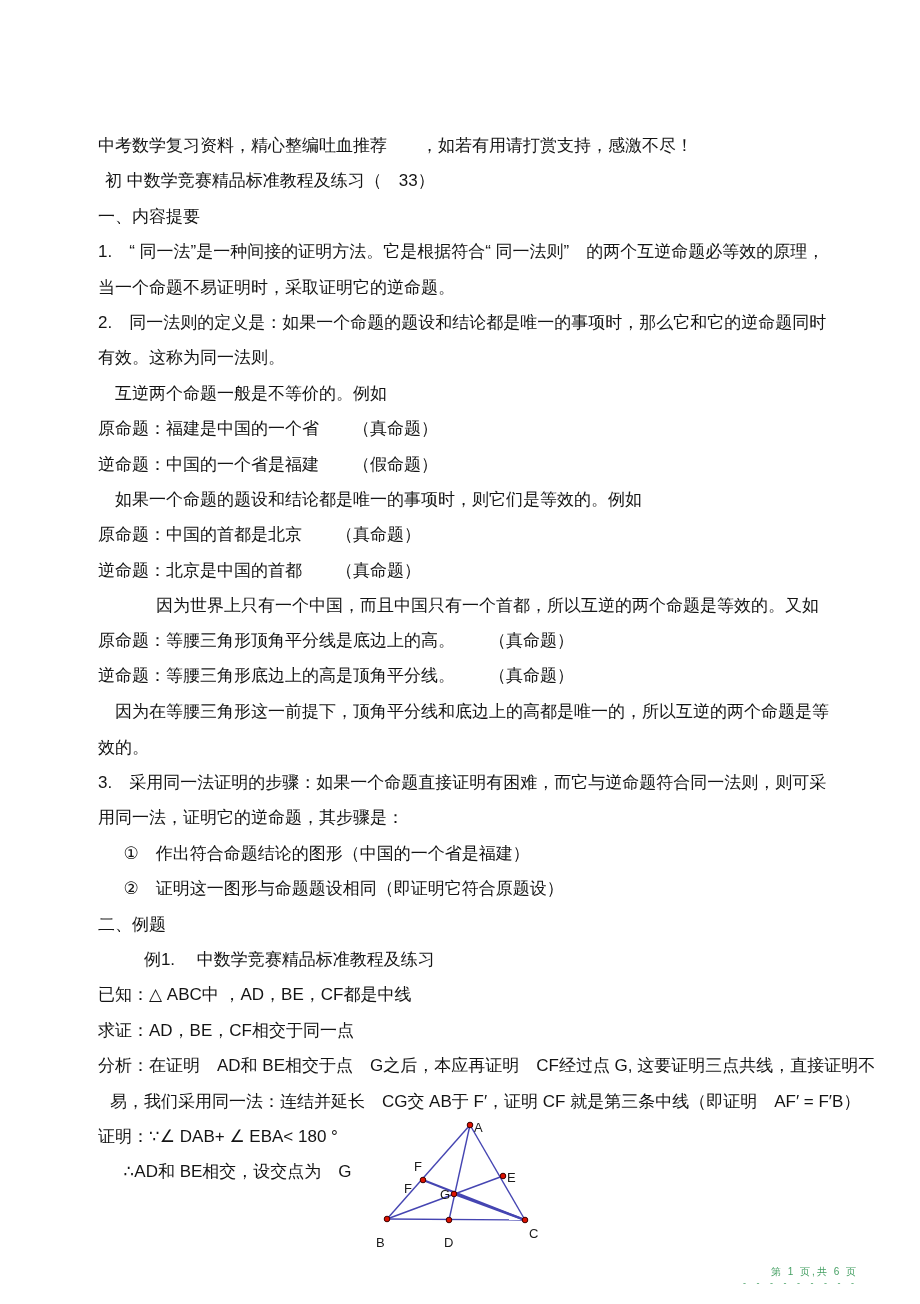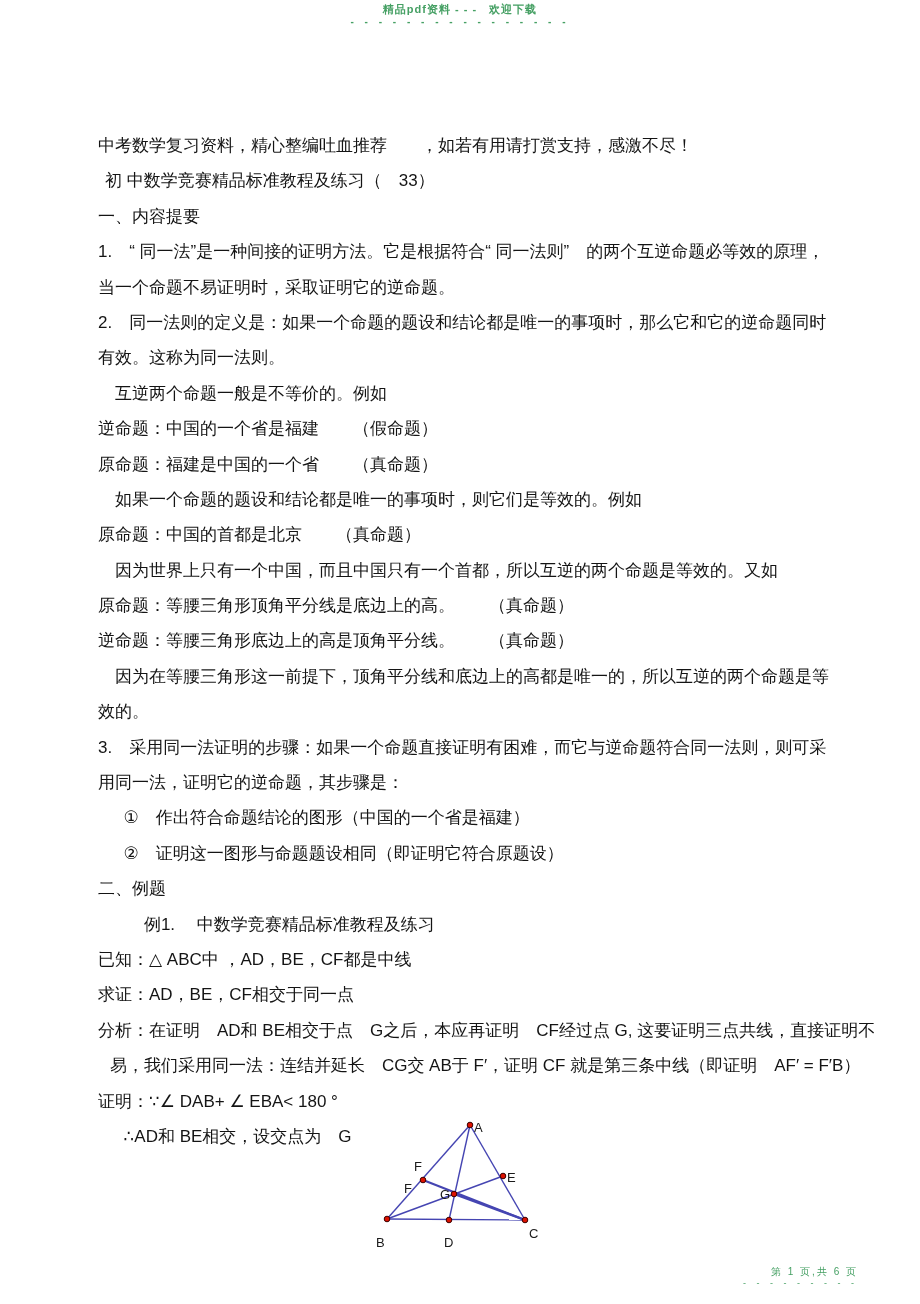--- a/index.html
+++ b/index.html
@@ -45,41 +45,38 @@
     margin-top:8px;
   }
   .footer .page-info{font-size:10px;letter-spacing:2px;}
   .footer .dashes{font-size:9px;letter-spacing:4px;}
 </style>
 </head>
 <body>
 
 <div class="page">
 
-  <div class="header">
-    <div class="brand">精品pdf资料 - - -　欢迎下载</div>
-    <div class="dashes">- - - - - - - - - - - - - - - -</div>
-  </div>
 
   <div class="content">
       <div class="line" style="padding-left: 0em; margin-top: 35px;">中考数学复习资料，精心整编吐血推荐　　，如若有用请打赏支持，感激不尽！</div>
       <div class="line" style="padding-left: 0em; margin-left: 7px;">初 中数学竞赛精品标准教程及练习（　33）</div>
       <div class="line" style="padding-left: 0em;">一、内容提要</div>
       <div class="line" style="padding-left: 0em;">1.　“ 同一法”是一种间接的证明方法。它是根据符合“ 同一法则”　的两个互逆命题必等效的原理，</div>
       <div class="line" style="padding-left: 0em;">当一个命题不易证明时，采取证明它的逆命题。</div>
       <div class="line" style="padding-left: 0em;">2.　同一法则的定义是：如果一个命题的题设和结论都是唯一的事项时，那么它和它的逆命题同时</div>
       <div class="line" style="padding-left: 0em;">有效。这称为同一法则。</div>
       <div class="line" style="padding-left: 1em;">互逆两个命题一般是不等价的。例如</div>
+      <div class="line" style="padding-left: 0em;">原命题：福建是中国的一个省　　（真命题）</div>
       <div class="line" style="padding-left: 0em;">逆命题：中国的一个省是福建　　（假命题）</div>
-      <div class="line" style="padding-left: 0em;">原命题：福建是中国的一个省　　（真命题）</div>
       <div class="line" style="padding-left: 1em;">如果一个命题的题设和结论都是唯一的事项时，则它们是等效的。例如</div>
       <div class="line" style="padding-left: 0em;">原命题：中国的首都是北京　　（真命题）</div>
-      <div class="line" style="padding-left: 1em;">因为世界上只有一个中国，而且中国只有一个首都，所以互逆的两个命题是等效的。又如</div>
+      <div class="line" style="padding-left: 0em;">逆命题：北京是中国的首都　　（真命题）</div>
+      <div class="line" style="padding-left: 1em; text-align: center;">因为世界上只有一个中国，而且中国只有一个首都，所以互逆的两个命题是等效的。又如</div>
       <div class="line" style="padding-left: 0em;">原命题：等腰三角形顶角平分线是底边上的高。　　（真命题）</div>
-      <div class="line" style="padding-left: 0em;">逆命题：等腰三角形底边上的高是顶角平分线。　　（真命题）</div>
+      <div class="line" style="padding-left: 0em; font-family: Liberation Mono, monospace;">逆命题：等腰三角形底边上的高是顶角平分线。　　（真命题）</div>
       <div class="line" style="padding-left: 1em;">因为在等腰三角形这一前提下，顶角平分线和底边上的高都是唯一的，所以互逆的两个命题是等</div>
       <div class="line" style="padding-left: 0em;">效的。</div>
       <div class="line" style="padding-left: 0em;">3.　采用同一法证明的步骤：如果一个命题直接证明有困难，而它与逆命题符合同一法则，则可采</div>
       <div class="line" style="padding-left: 0em;">用同一法，证明它的逆命题，其步骤是：</div>
       <div class="line" style="padding-left: 1.5em;">①　作出符合命题结论的图形（中国的一个省是福建）</div>
       <div class="line" style="padding-left: 1.5em;">②　证明这一图形与命题题设相同（即证明它符合原题设）</div>
       <div class="line" style="padding-left: 0em;">二、例题</div>
       <div class="line" style="padding-left: 2.7em;">例1.　 中数学竞赛精品标准教程及练习</div>
       <div class="line" style="padding-left: 0em;">已知：△ ABC中 ，AD，BE，CF都是中线</div>
       <div class="line" style="padding-left: 0em;">求证：AD，BE，CF相交于同一点</div>

